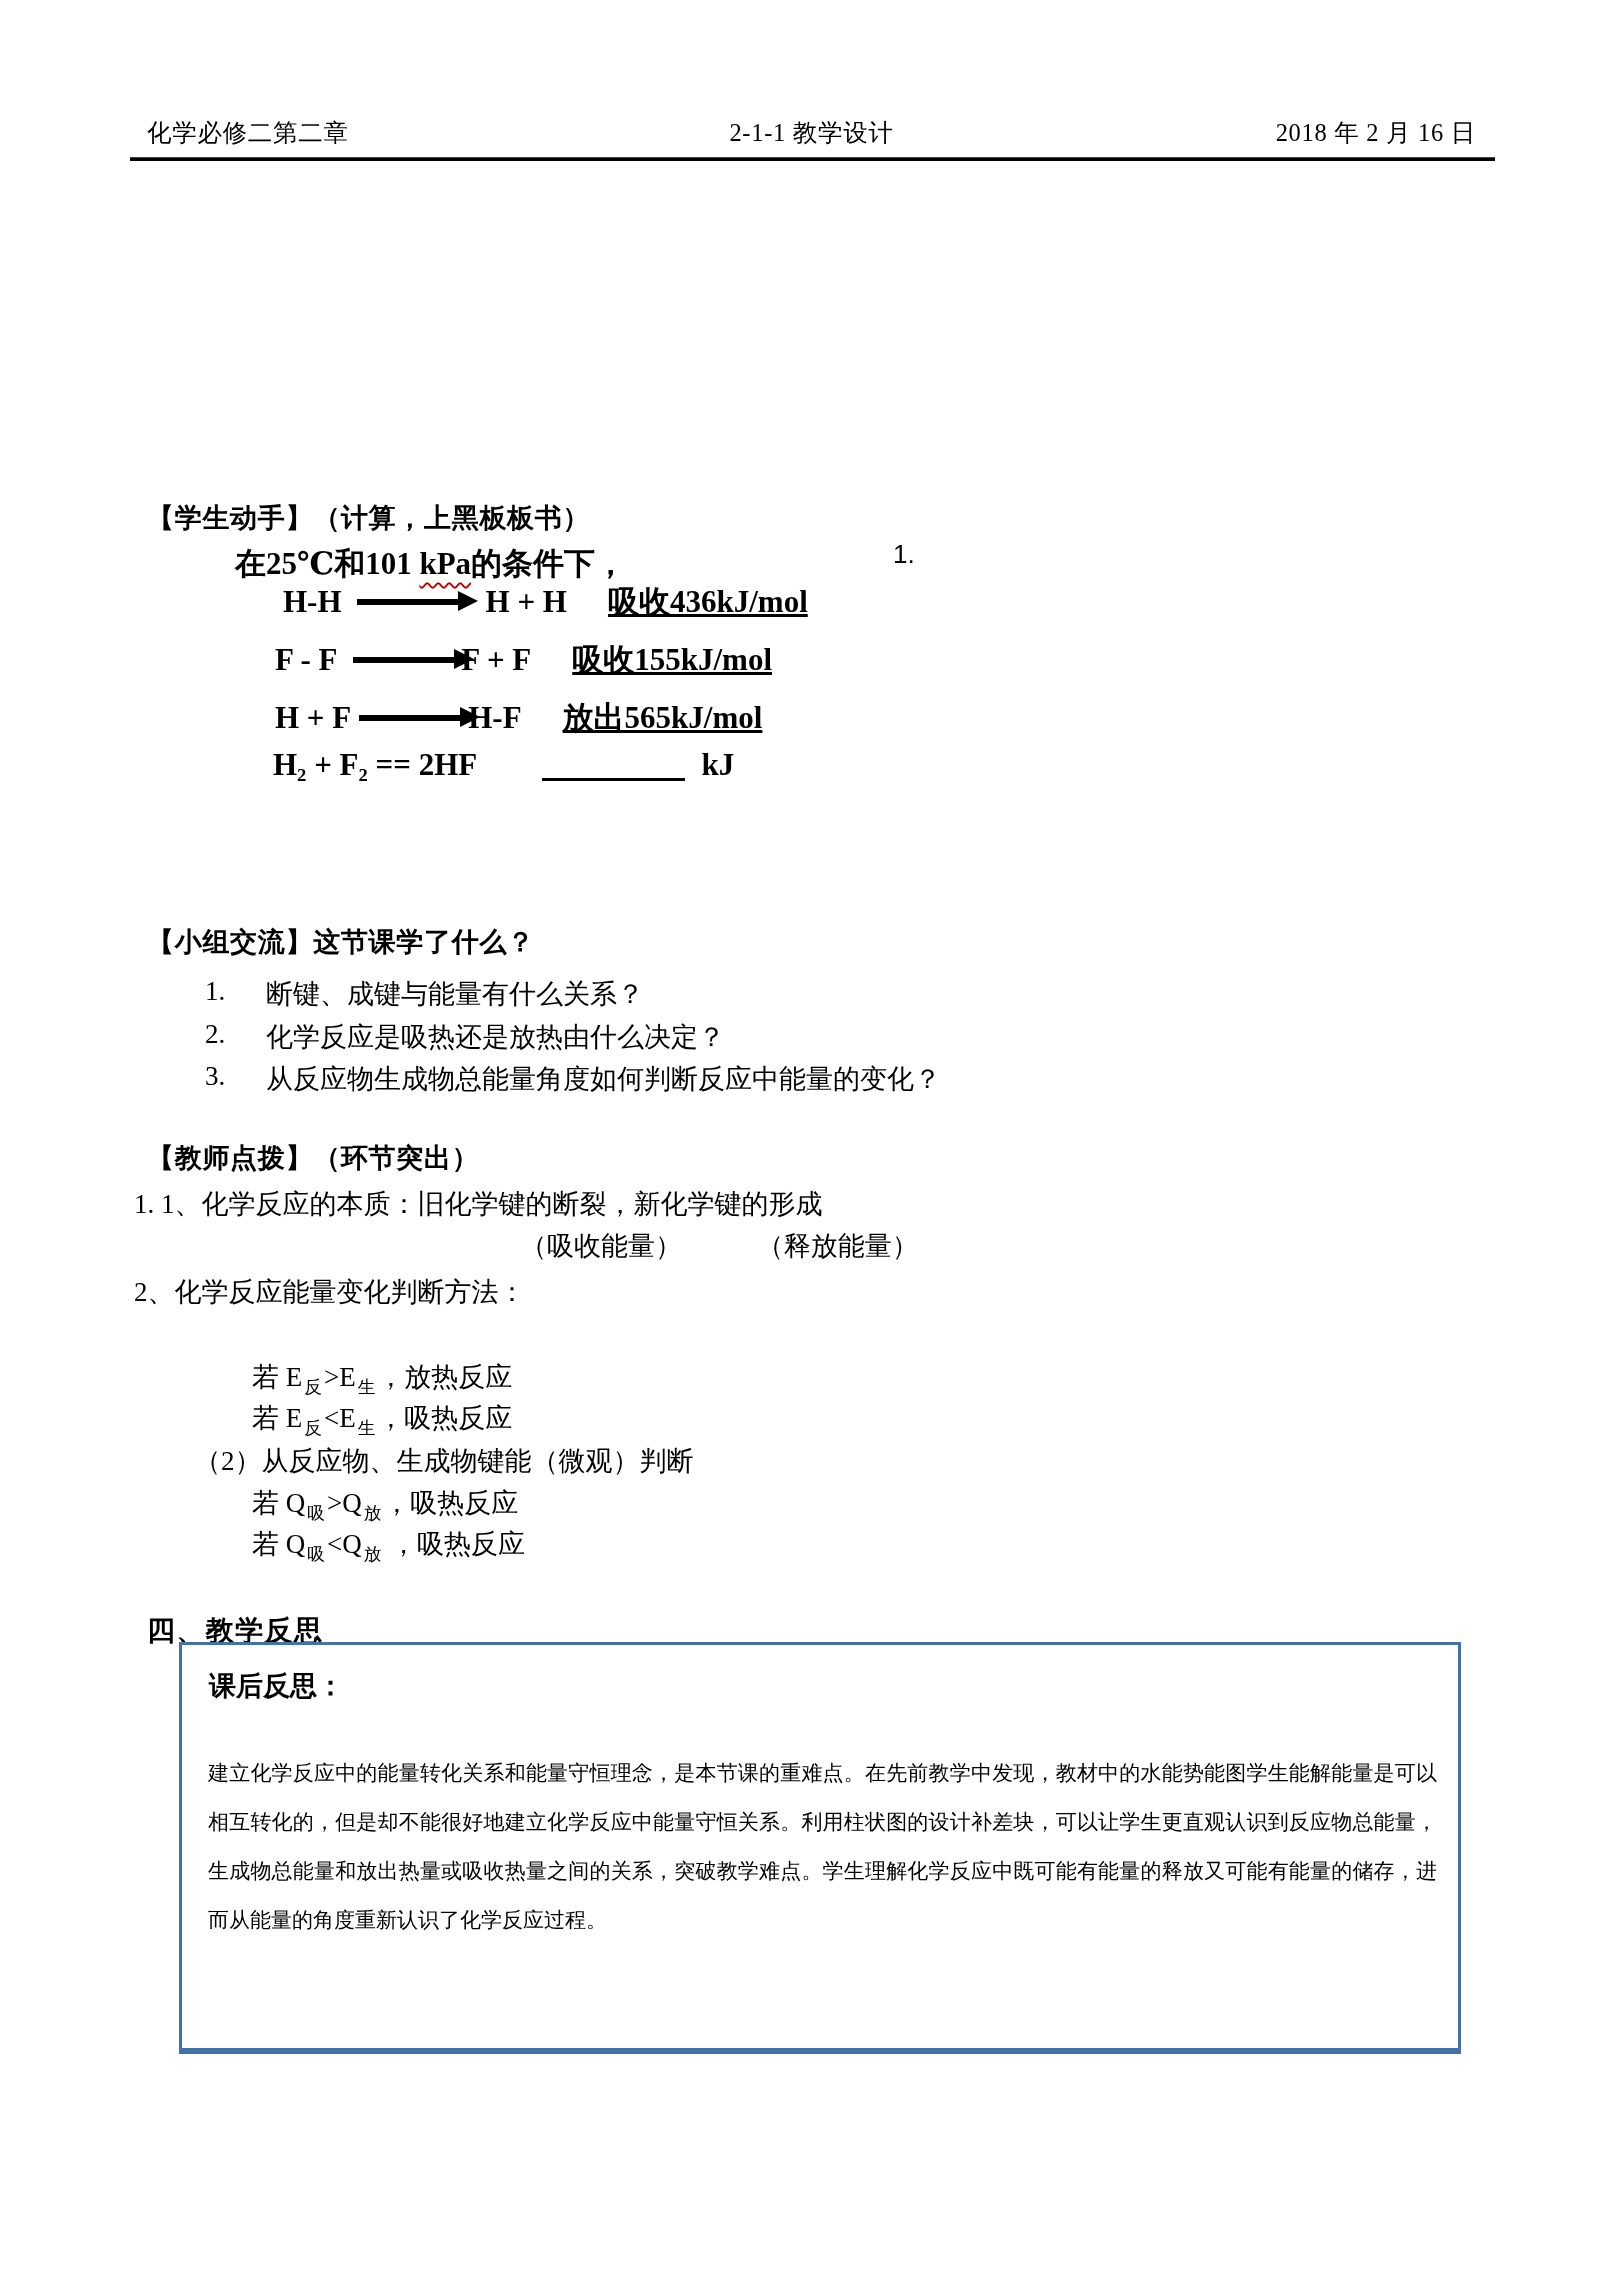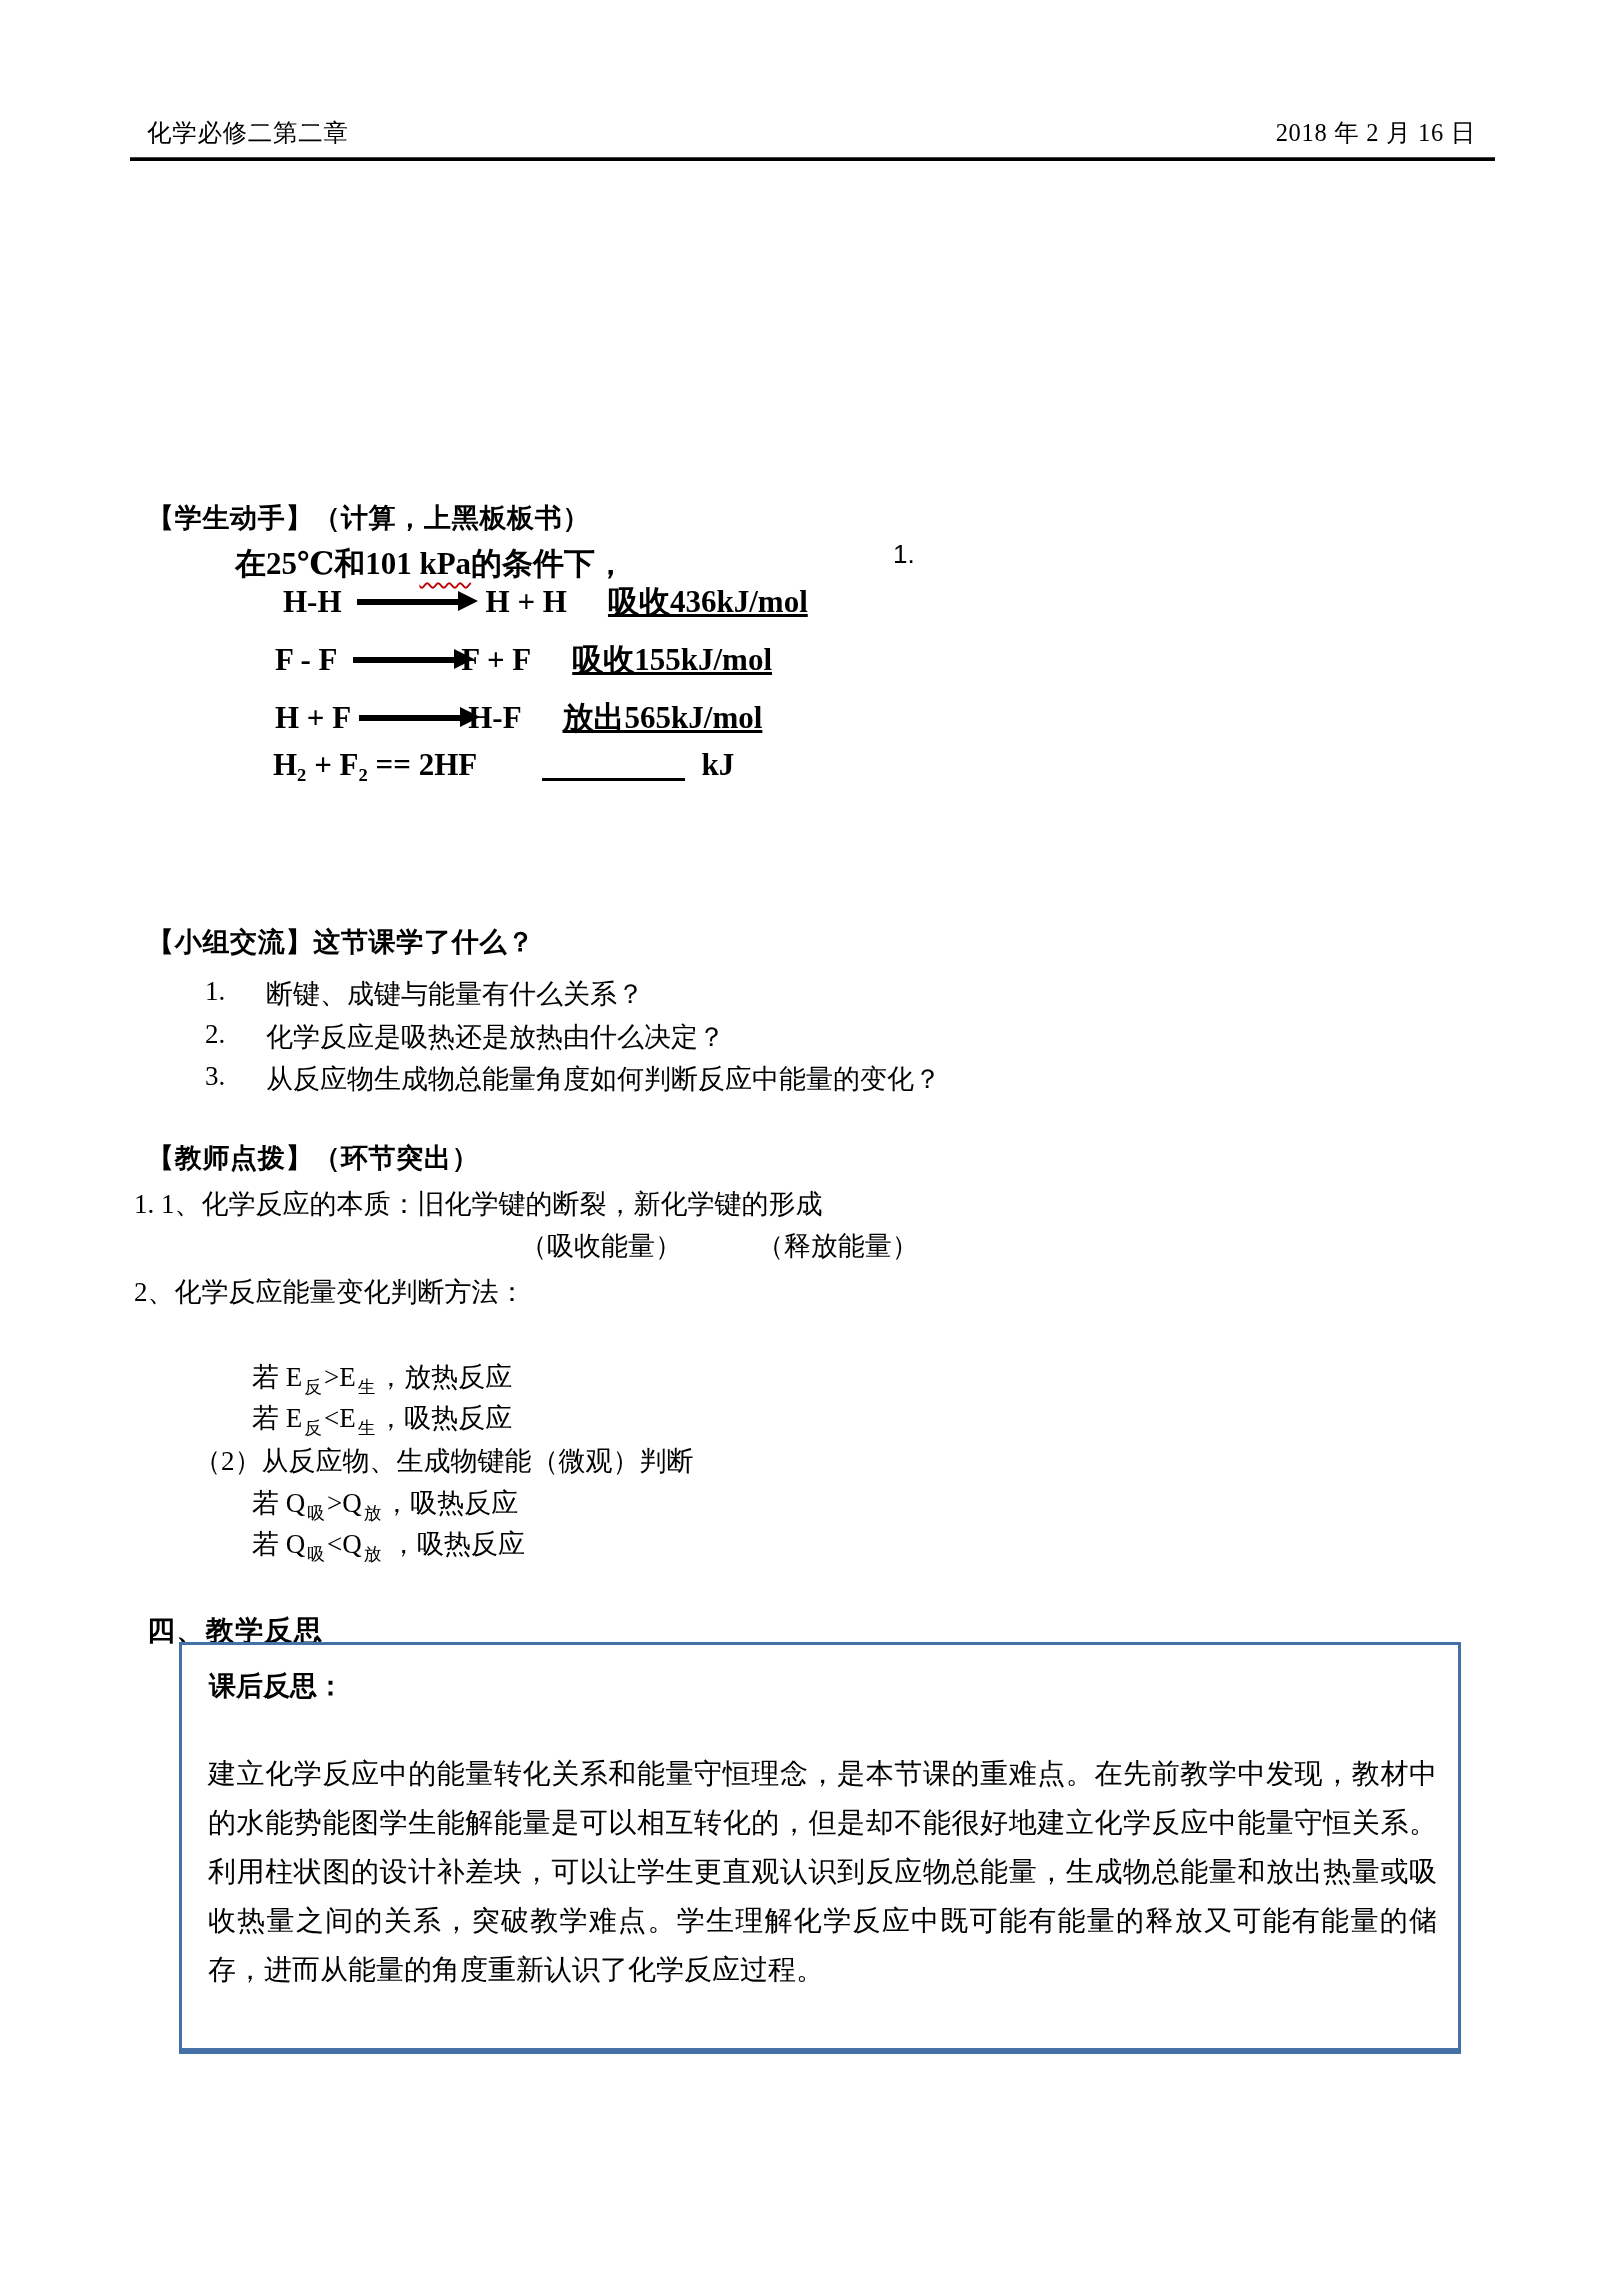--- a/index.html
+++ b/index.html
@@ -52,28 +52,29 @@
   .ssub { font-size:17.7px; position:relative; top:6.8px; margin:0 2px; }
   .energy-gap { margin-right:68px; }
 
   
   .big-heading { font-size:28px; font-weight:bold; letter-spacing:1.4px;margin-top:44px; }
   .reflect-box { top:1642px; left:179px; width:1282px; height:412px;
                  border:3.4px solid #4472a8; border-bottom-width:6.1px;
                  box-sizing:border-box; background:#fff; }
   .box-label { position:absolute; top:23px; left:27px; font-size:27px; font-weight:bold; }
   .box-body  { position:absolute; top:104px; left:26px; width:1229px;
-               font-size:28px; line-height:49px; text-align:justify; }
+               font-size:21px; line-height:49px; text-align:justify; }
 </style>
 </head>
 <body>
 
 <div class="page">
 
   <div class="abs hdr hdr-left">化学必修二第二章</div>
+  <div class="abs hdr hdr-center">2-1-1 教学设计</div>
   <div class="abs hdr hdr-right">2018 年 2 月 16 日</div>
   <div class="abs hdr-rule"></div>
 
   <div class="abs sec-title" style="top:500px; left:147px;">【学生动手】（计算，上黑板板书）</div>
 
   <div class="abs cond">
     <span>在25℃和101 </span><span class="squiggle">kPa</span><span>的条件下，</span>
   </div>
 
   <div class="abs stray-num">1.</div>

